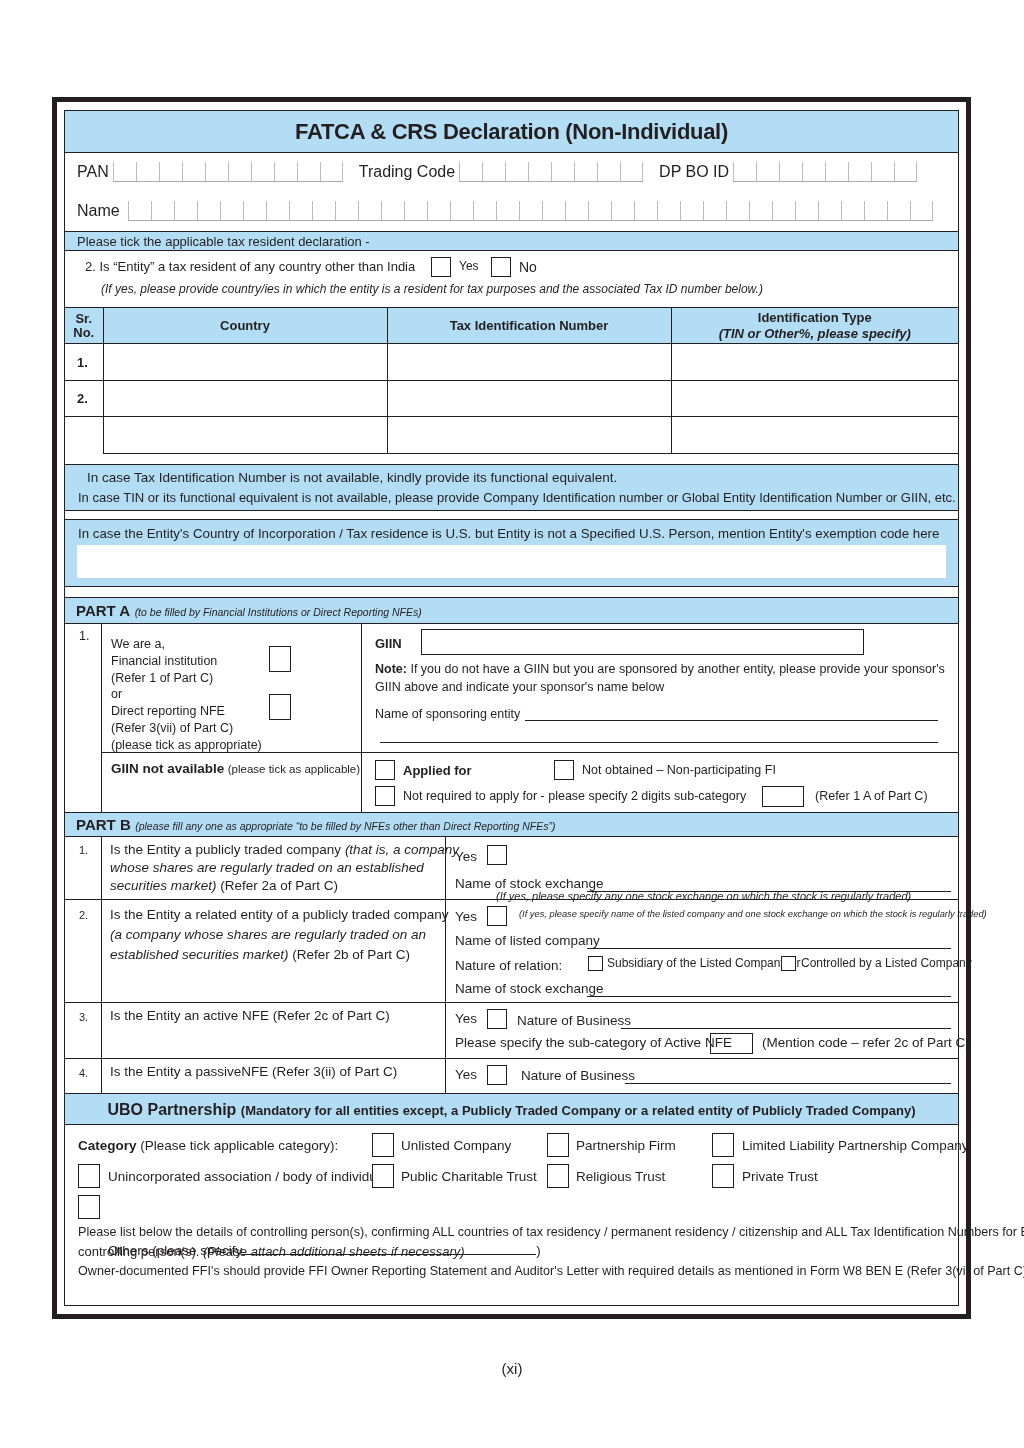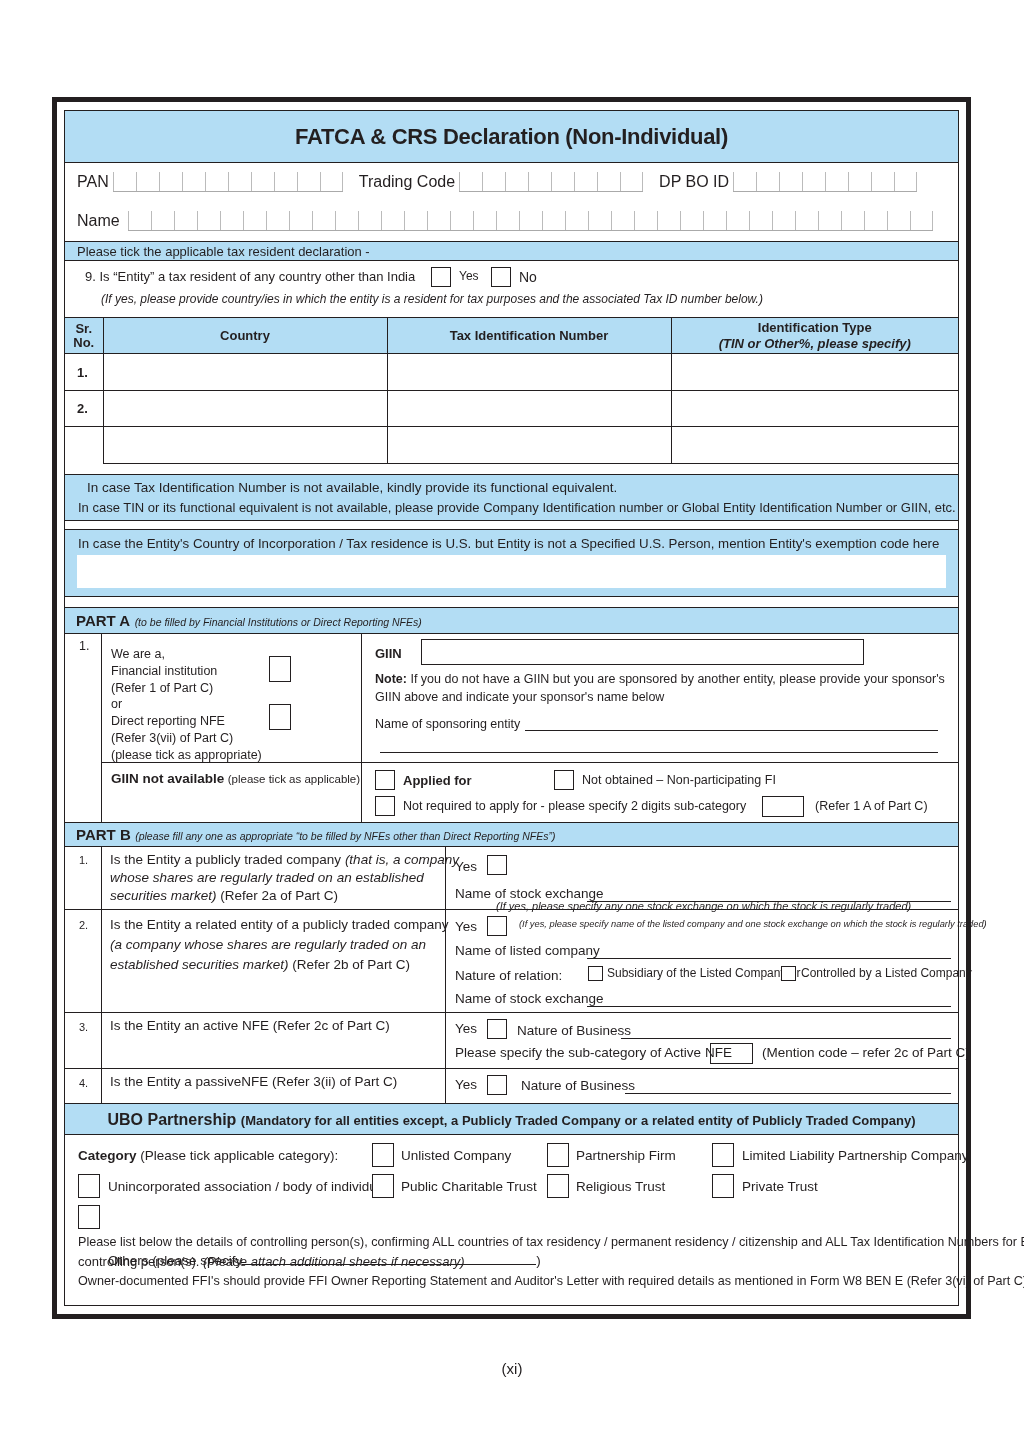--- a/index.html
+++ b/index.html
@@ -1,20 +1,20 @@
 <!DOCTYPE html>
 <html><head>
 <meta charset="utf-8">
 <style>
   * { box-sizing: border-box; margin: 0; padding: 0; }
   body { width: 1024px; height: 1448px; background: #fff; font-family: "Liberation Sans", sans-serif; color: #231f20; position: relative; }
   .outer { position: absolute; left: 52px; top: 97px; width: 919px; height: 1222px; border: 5px solid #231f20; }
   .inner { position: absolute; left: 64px; top: 110px; width: 895px; height: 1196px; border: 1.5px solid #231f20; }
   .band { background: #b3ddf4; border-bottom: 1.5px solid #231f20; }
-  .title { height: 52px; display: flex; align-items: center; justify-content: center; font-size: 22px; font-weight: bold; letter-spacing: -0.3px; }
+  .title { height: 42px; display: flex; align-items: center; justify-content: center; font-size: 22px; font-weight: bold; letter-spacing: -0.3px; }
   .idrow { display: flex; align-items: center; padding-left: 12px; font-size: 16px; }
   .boxes { display: flex; height: 20px; border-bottom: 1px solid #aaa; margin-left: 4px; }
   .boxes span { width: 23px; border-left: 1px solid #bbb; }
   .boxes span:last-child { border-right: 1px solid #bbb; }
   .cb { display: inline-block; width: 20px; height: 20px; border: 1px solid #231f20; background: #fff; vertical-align: middle; }
   .cb-lg { width: 22px; height: 26px; }
   table { border-collapse: collapse; }
   .tx { position: absolute; white-space: nowrap; }
   .hl { position: absolute; border-top: 1.5px solid #231f20; }
   .vl { position: absolute; border-left: 1.5px solid #231f20; }
@@ -107,21 +107,21 @@
         <span></span>
         <span></span>
         <span></span>
       </div>
   </div>
 
   <div class="band" style="height:20px; border-top:1.5px solid #231f20; padding-left:12px; font-size:13px; line-height:19px;">
     <span>Please tick the applicable tax resident declaration -</span>
   </div>
   <div style="height:56px; position:relative; font-size:13px;">
-    <span class="tx" style="left:20px; top:8px;">9. Is “Entity” a tax resident of any country other than India</span>
+    <span class="tx" style="left:20px; top:8px;">2. Is “Entity” a tax resident of any country other than India</span>
     <span class="cb" style="position:absolute; left:366px; top:6px;"></span>
     <span class="tx" style="left:394px; top:8px; font-size:12px;">Yes</span>
     <span class="cb" style="position:absolute; left:426px; top:6px;"></span>
     <span class="tx" style="left:454px; top:8px; font-size:14px;">No</span>
     <span class="tx ital" style="left:36px; top:31px; font-size:12px;">(If yes, please provide country/ies in which the entity is a resident for tax purposes and the associated Tax ID number below.)</span>
   </div>
 
   <table style="width:100%; font-size:13px; border-top:1.5px solid #231f20;">
     <tbody>
         <tr class="band" style="height:36px;">

